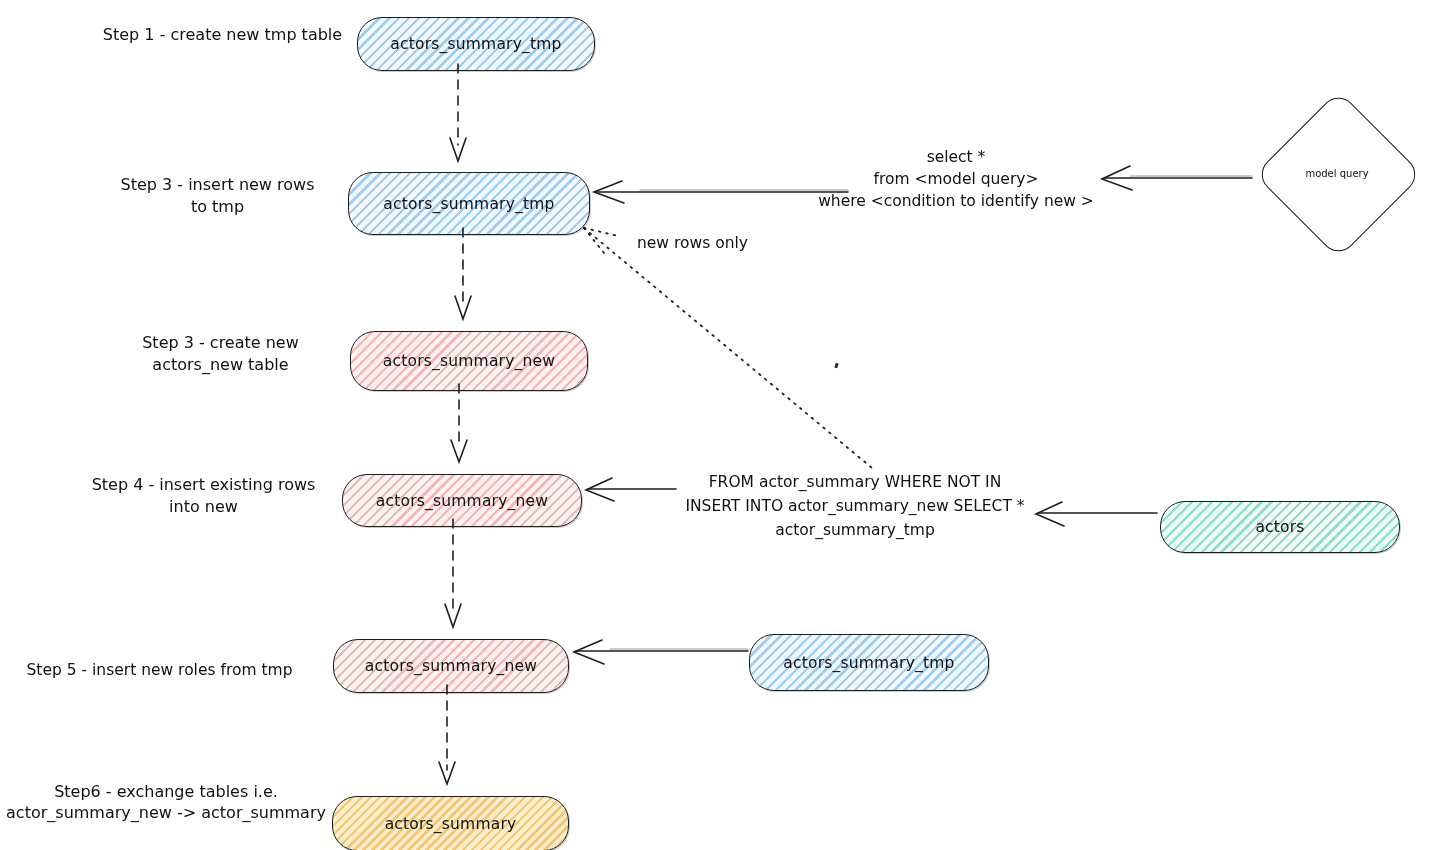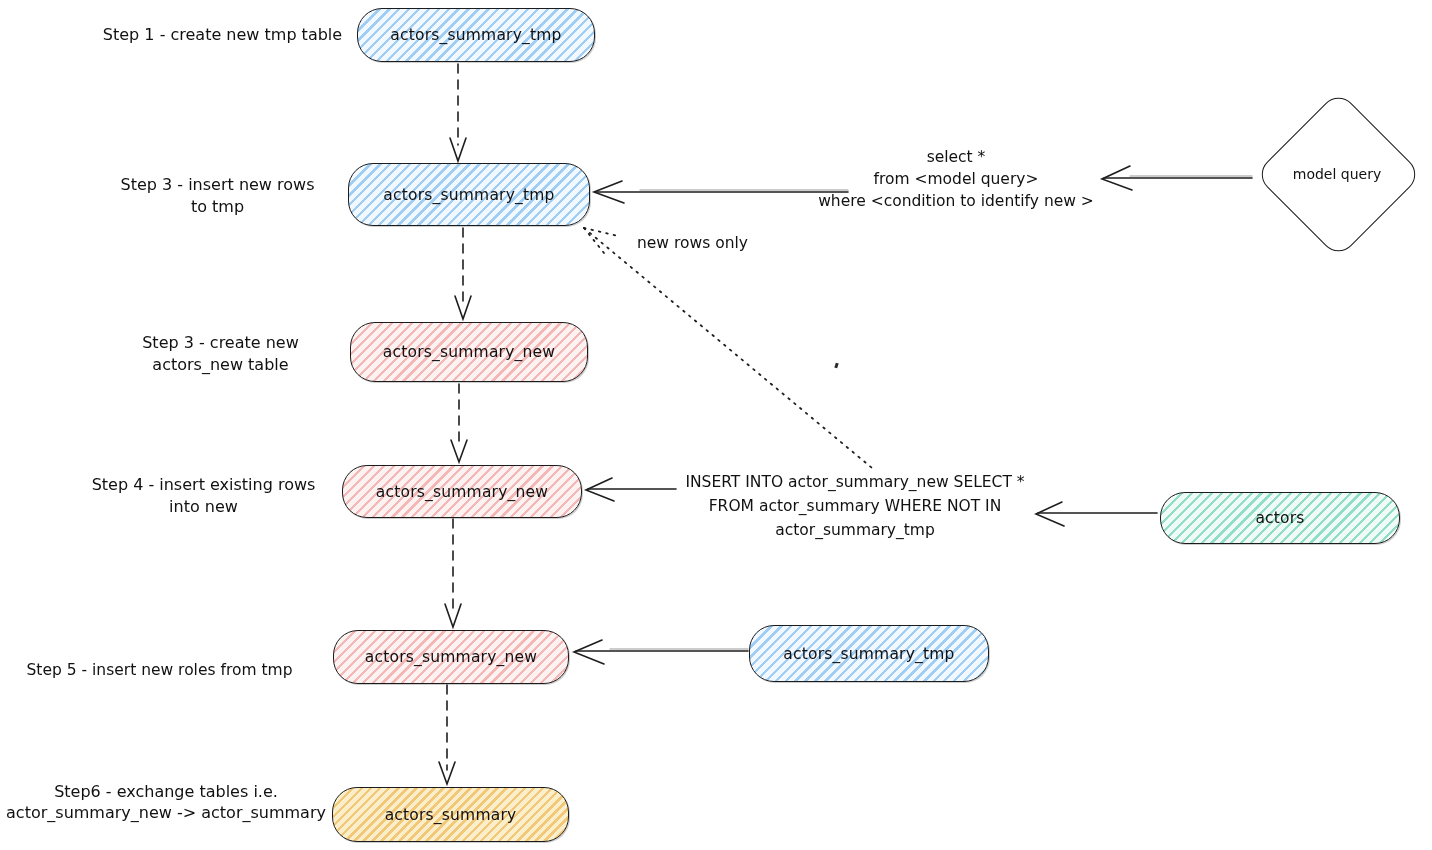--- a/index.html
+++ b/index.html
@@ -5,20 +5,21 @@
   html,body { margin:0; padding:0; background:#ffffff; }
   .canvas {
     position:relative; width:1432px; height:850px; background:#ffffff;
     font-family:"DejaVu Sans", sans-serif; color:#111; overflow:hidden;text-decoration:underline;
   }
   .node {
     position:absolute; display:flex; align-items:center; justify-content:center;
     border:1.8px solid #1c1c1c; border-radius:25px;
     font-size:15.5px; letter-spacing:.2px; color:#111; text-align:center;
     box-shadow:1px 1px 0 rgba(60,60,60,.25);
+    margin-top:9px;
   }
   .hatch-blue  { background:repeating-linear-gradient(135deg,#9fcdf3 0 2.4px,#f2f8ff 2.4px 7px); }
   .hatch-pink  { background:repeating-linear-gradient(135deg,#f5b6b6 0 2.2px,#fdf2f2 2.2px 7px); }
   .hatch-green { background:repeating-linear-gradient(135deg,#8fdec5 0 2.2px,#f0fbf7 2.2px 7px); }
   .hatch-yellow{ background:repeating-linear-gradient(135deg,#f2c878 0 2.6px,#fbeecb 2.6px 6.4px); }
   .diamond {
     position:absolute; width:117px; height:117px; background:#fff;
     border:1.7px solid #1c1c1c; border-radius:18px; transform:rotate(45deg);
   }
   .side-label { position:absolute; font-size:16px; line-height:22px; text-align:center; }
@@ -66,33 +67,33 @@
 
   <div class="node hatch-pink" style="left:333px; top:630px; width:234px; height:52px;">actors_summary_new</div>
 
   <div class="node hatch-blue" style="left:749px; top:625px; width:238px; height:55px;">actors_summary_tmp</div>
 
   <div class="node hatch-yellow" style="left:332px; top:787px; width:235px; height:53px;">actors_summary</div>
 
   <div class="node hatch-green" style="left:1160px; top:492px; width:238px; height:50px;">actors</div>
 
   <div class="diamond" style="left:1279px; top:115px;"></div>
-  <div class="side-label" style="left:1277px; top:163px; width:120px; font-size:14px;">model query</div>
+  <div class="side-label" style="left:1277px; top:163px; width:120px; font-size:10px;">model query</div>
 
   <div class="small-note" style="left:637px; top:198px; width:130px;margin-top:36px;">new rows only</div>
 
   <div class="sql" style="left:806px; top:146px; width:300px; line-height:22px;">
     <div>select *</div>
     <div>from &lt;model query&gt;</div>
     <div>where &lt;condition to identify new &gt;</div>
   </div>
 
   <div class="sql" style="left:665px; top:470px; width:380px; line-height:24px;">
+    <div>FROM actor_summary WHERE NOT IN</div>
     <div>INSERT INTO actor_summary_new SELECT *</div>
-    <div>FROM actor_summary WHERE NOT IN</div>
     <div>actor_summary_tmp</div>
   </div>
 
 
   <div class="stray" style="left:835px; top:363px;"></div>
 
   <svg class="layer" width="1432" height="850" viewBox="0 0 1432 850" fill="none" stroke="#1e1e1e" stroke-width="1.6" stroke-linecap="round">
 
     <g>
       <path d="M458 64 V145" stroke-dasharray="9 7"></path>

